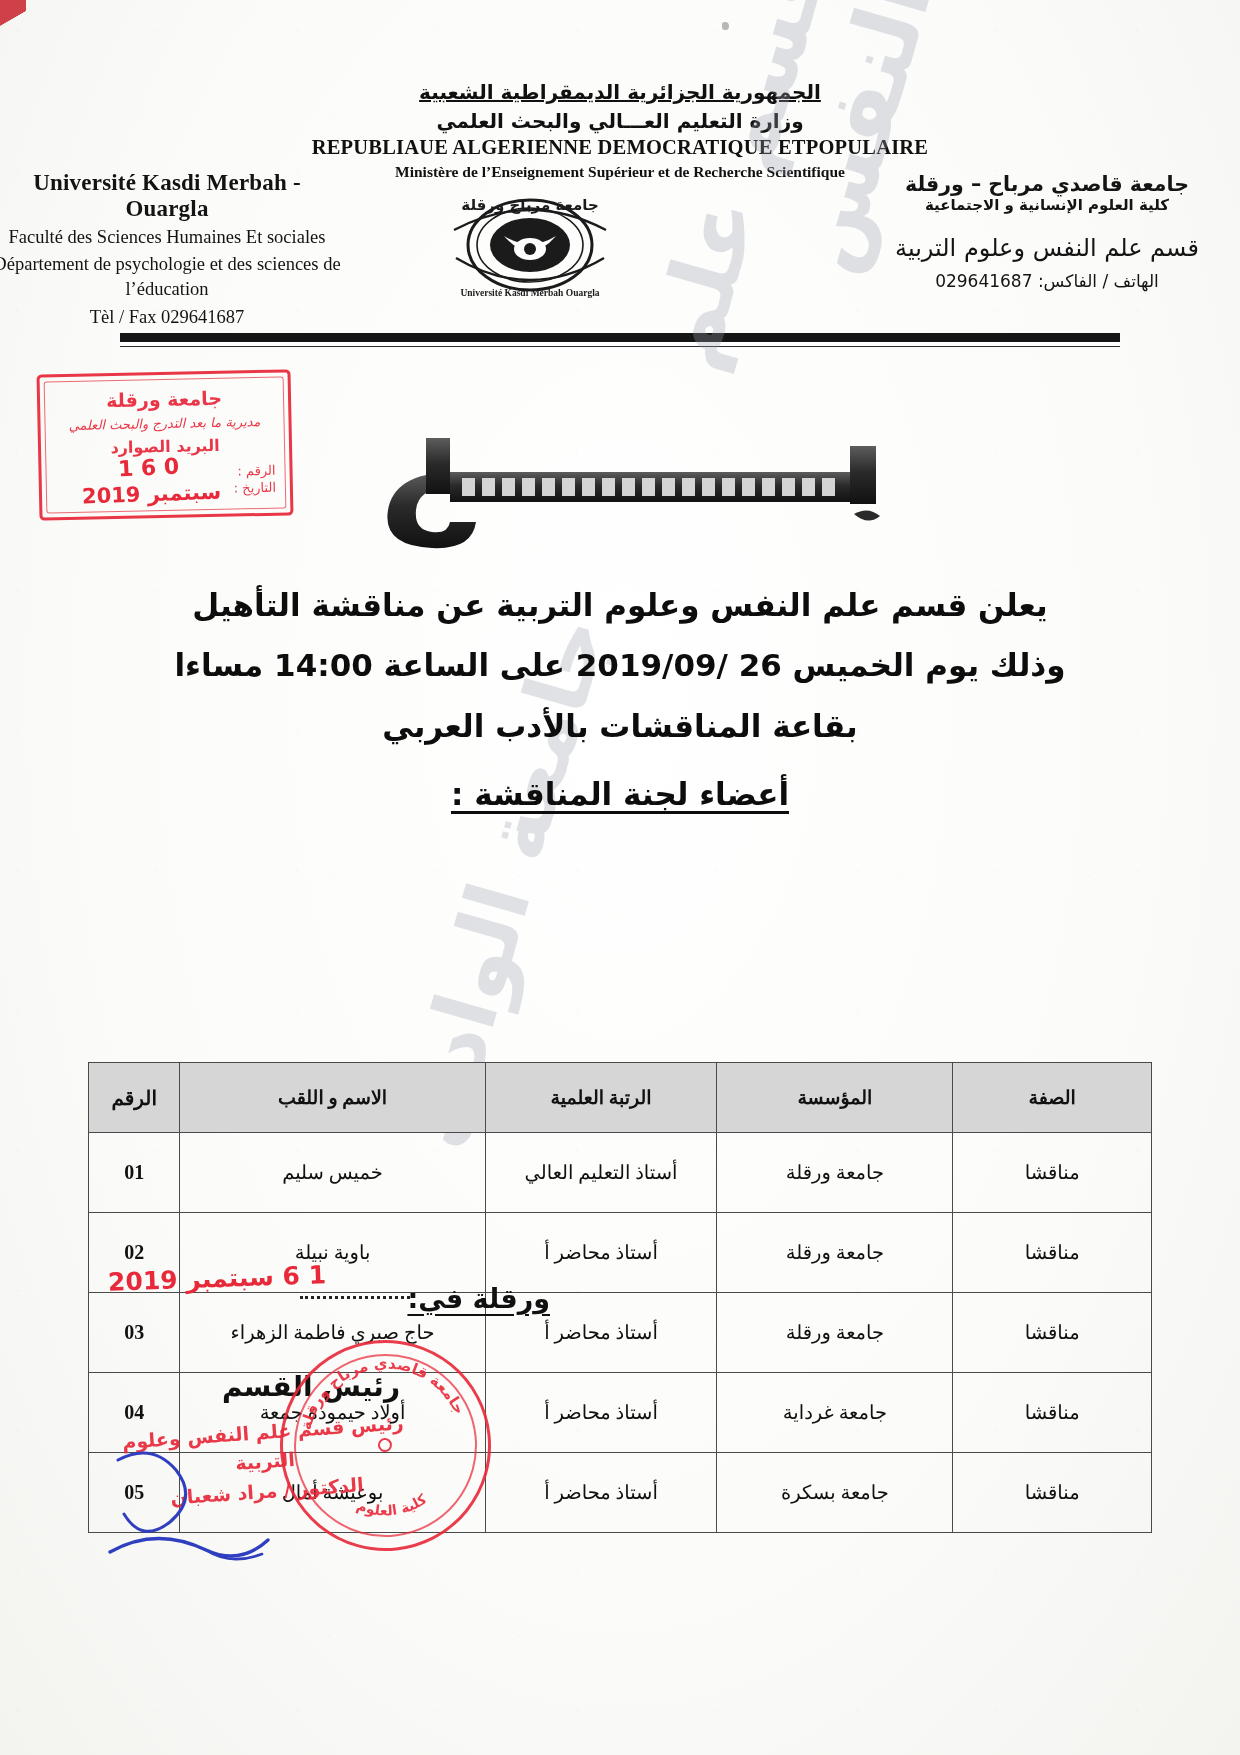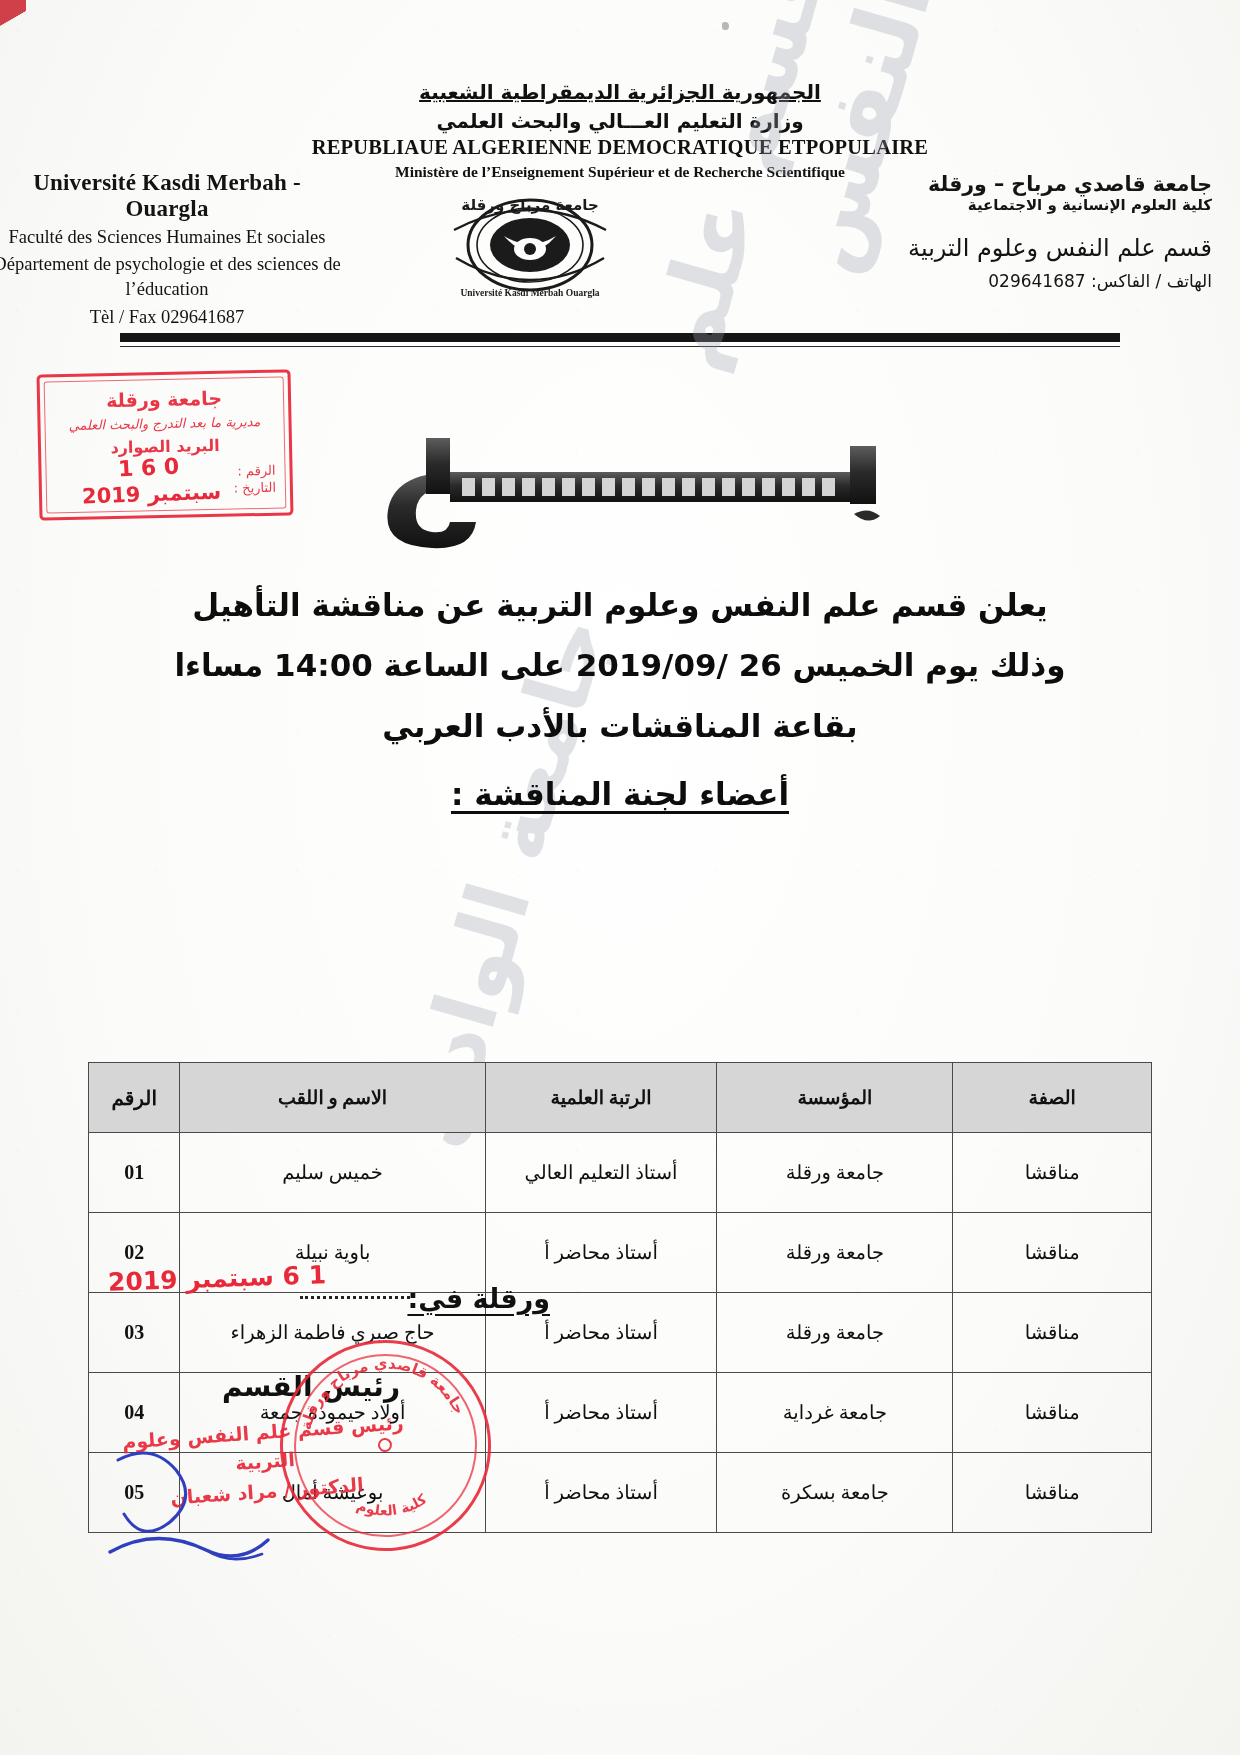--- a/index.html
+++ b/index.html
@@ -49,21 +49,21 @@
   .hdr-left{
     position:absolute;left:-8px;top:170px;width:350px;text-align:center;
     font-family:"Liberation Serif","DejaVu Serif",serif;color:#131313;
   }
   .hdr-left .l1{font-size:23px;font-weight:bold;letter-spacing:.2px;}
   .hdr-left .l2{font-size:18.5px;margin-top:5px;}
   .hdr-left .l3{font-size:18.5px;margin-top:4px;line-height:1.35;}
   .hdr-left .l4{font-size:18.5px;margin-top:5px;}
 
   .hdr-right{
-    position:absolute;right:28px;top:172px;width:330px;text-align:right;
+    position:absolute;right:28px;top:172px;width:330px;text-align:center;
     direction:rtl;color:#141414;
   }
   .hdr-right .r1{font-size:20.5px;font-weight:bold;}
   .hdr-right .r2{font-size:15px;margin-top:0;font-weight:bold;}
   .hdr-right .r3{font-size:24px;margin-top:20px;}
   .hdr-right .r4{font-size:17px;margin-top:9px;direction:rtl;}
 
   
   .seal{
     position:absolute;left:432px;top:186px;width:196px;height:118px;

